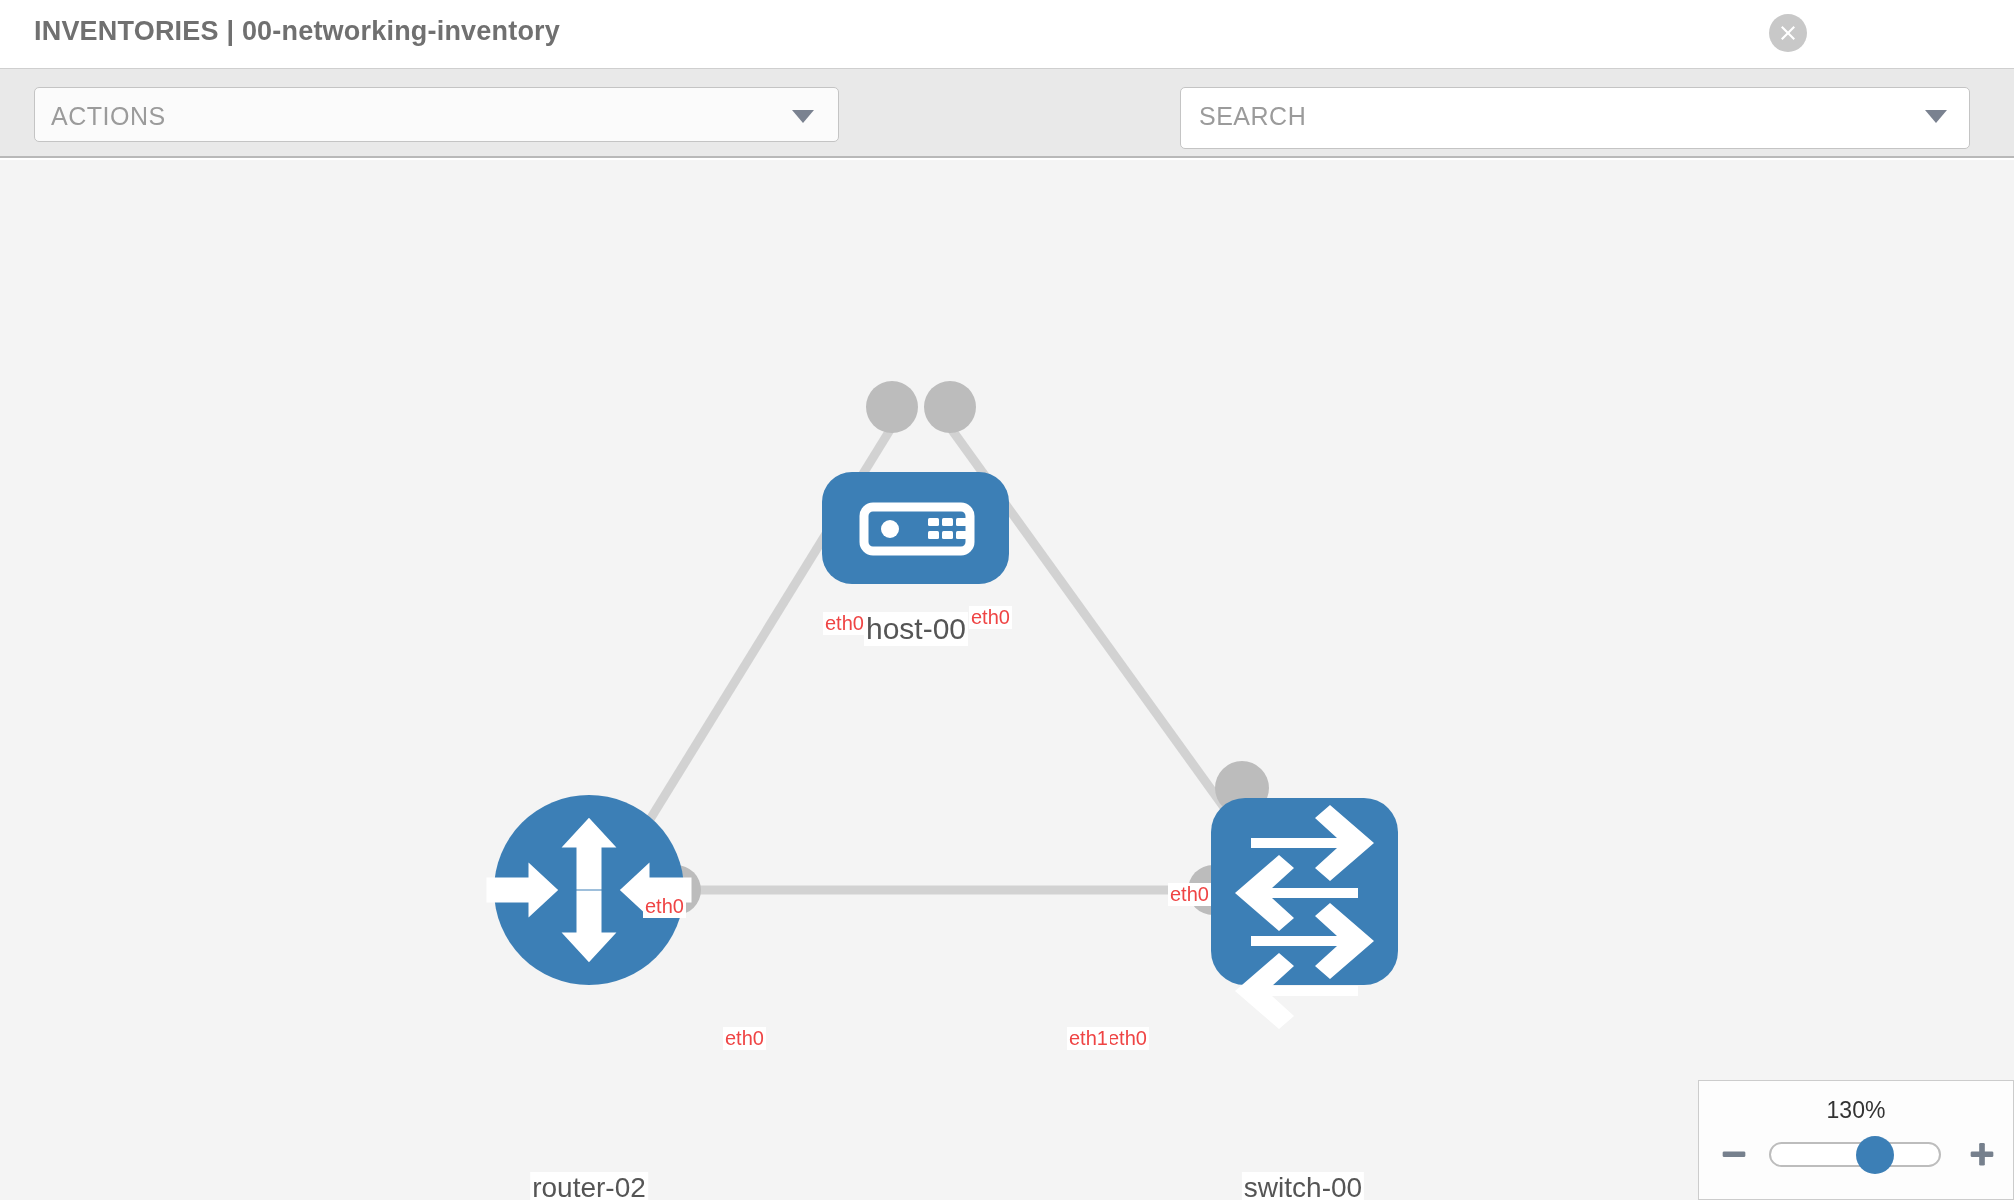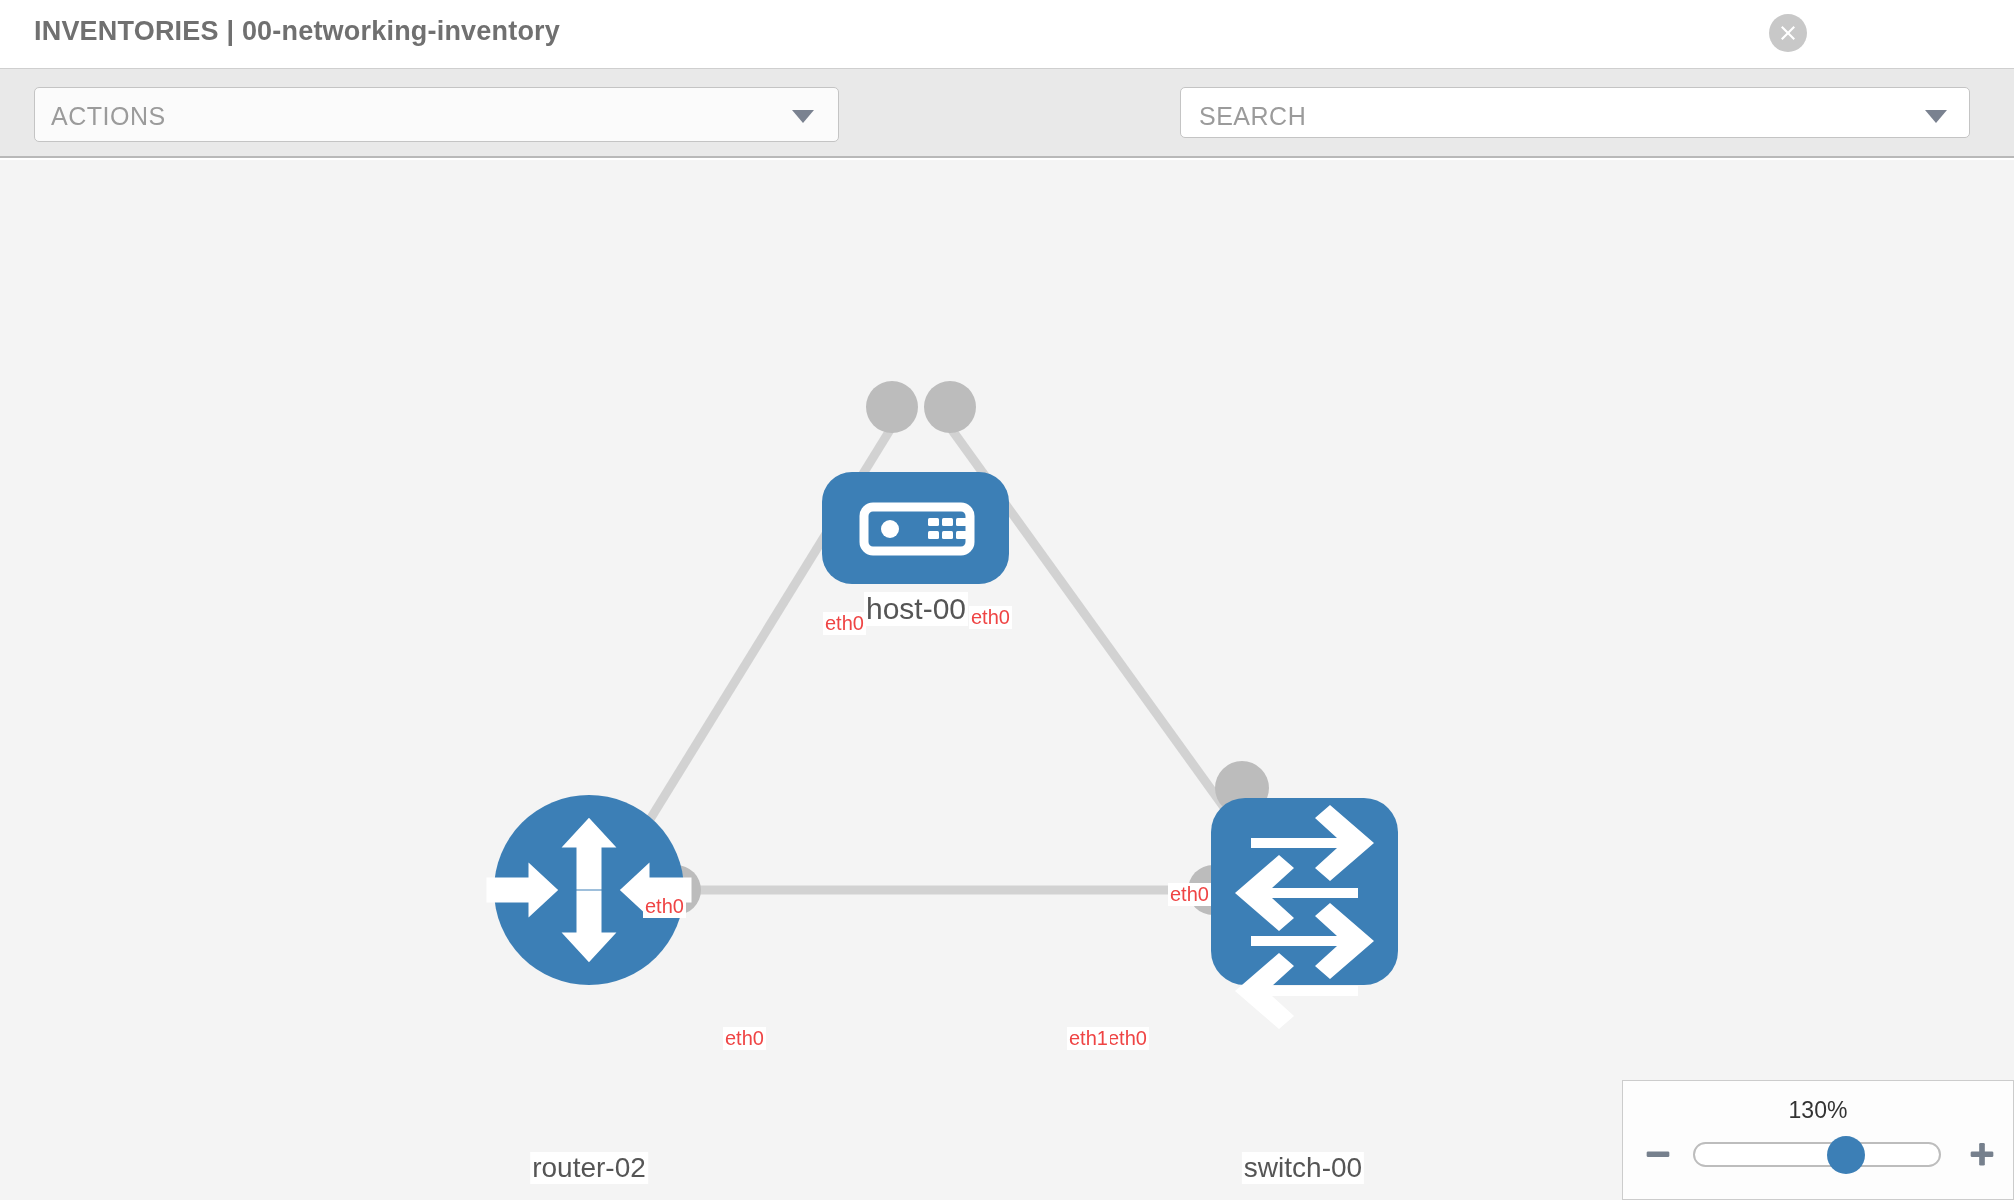--- a/index.html
+++ b/index.html
@@ -56,21 +56,21 @@
   .actions-select .caret { right: 24px; top: 22px; }
 
   .tool-icon {
     position: absolute; top: 95px; width: 46px; height: 46px; cursor: pointer;
   }
   .tool-icon.wrench { left: 1044px; }
   .tool-icon.key    { left: 1112px; }
 
   .search-box {
     position: absolute; left: 1180px; top: 18px;
-    width: 790px; height: 51px;
+    width: 790px; height: 62px;
     background: #ffffff;
     border: 1px solid #c4c4c4; border-radius: 5px;
     cursor: text;
   }
   .search-box .label {
     position: absolute; left: 18px; top: 14px;
     font-size: 25px; color: #9b9b9b; letter-spacing: 0.5px;
   }
   .search-box .caret { right: 22px; top: 22px; }
 
@@ -84,33 +84,34 @@
   .topology { position: absolute; left: 0; top: 0; width: 2014px; height: 1040px; }
 
   
   .node-label {
     position: absolute;
     font-size: 28px; color: #555555;
     background: #ffffff;
     white-space: nowrap;
     transform: translateX(-50%);
     padding: 0 2px;
+    margin-top: 20px;
   }
   .iface-label {
     position: absolute;
     font-size: 20px; color: #ef4444;
     background: #ffffff;
     white-space: nowrap;
     padding: 0 2px;
   }
 
   
   .zoom-panel {
     position: absolute; right: 0; bottom: 0;
-    width: 392px; height: 120px;
+    width: 316px; height: 120px;
     background: #fdfdfd;
     border: 1px solid #cccccc;
   }
   .zoom-value {
     position: absolute; left: 0; right: 0; top: 16px;
     text-align: center; font-size: 23px; color: #333333;
   }
   .zoom-row {
     position: absolute; left: 0; right: 0; top: 56px; height: 36px;
   }

